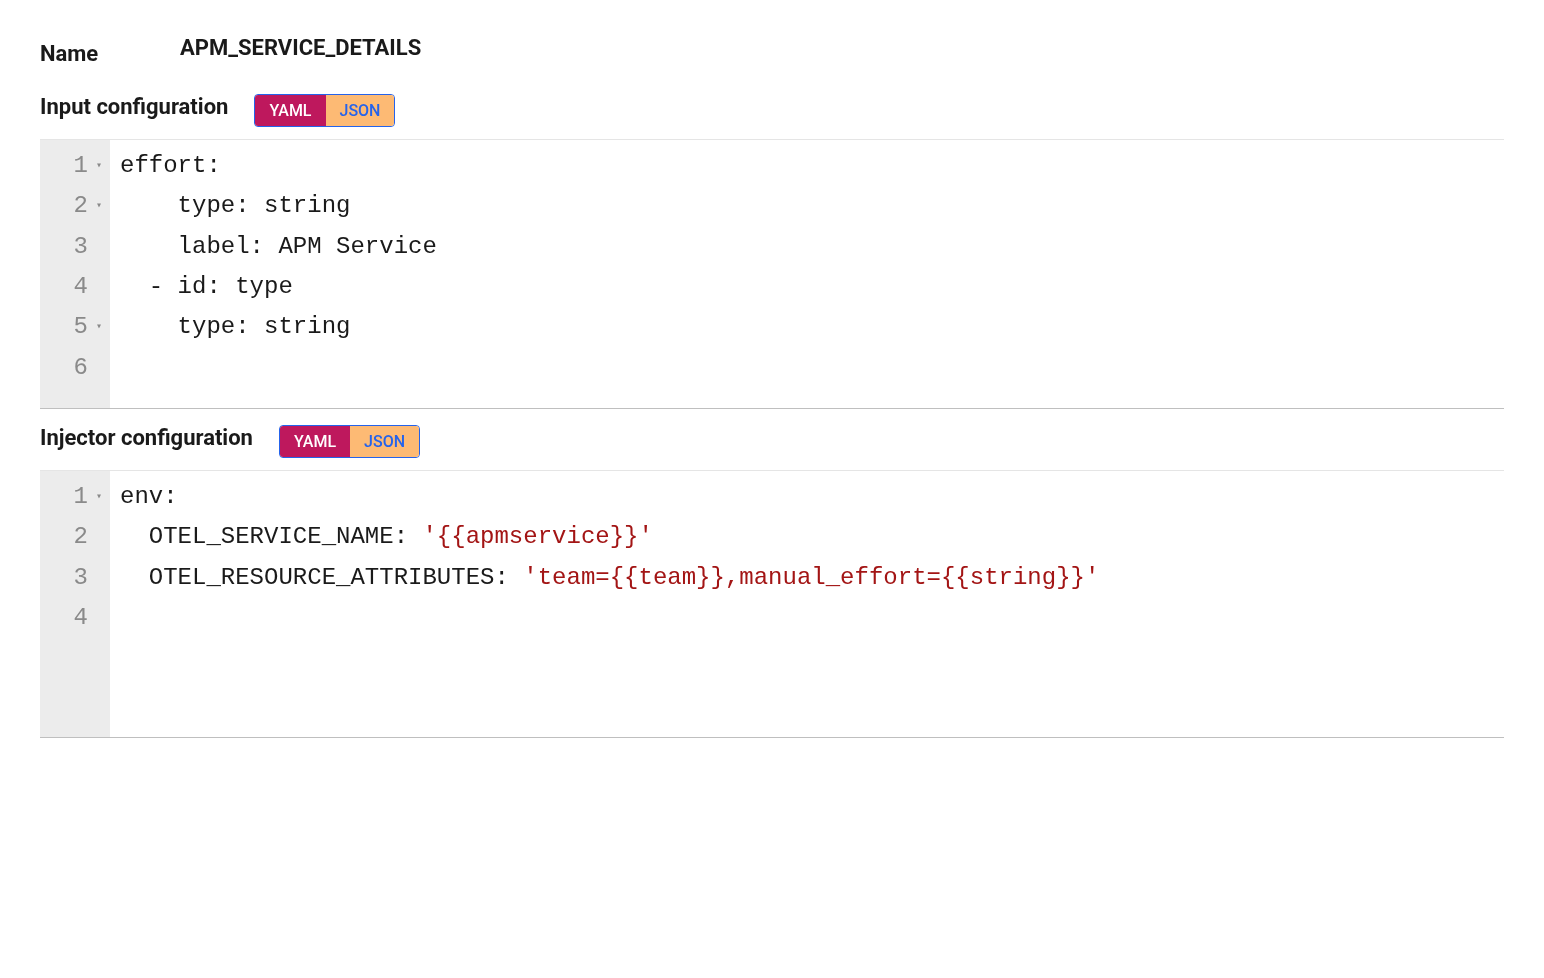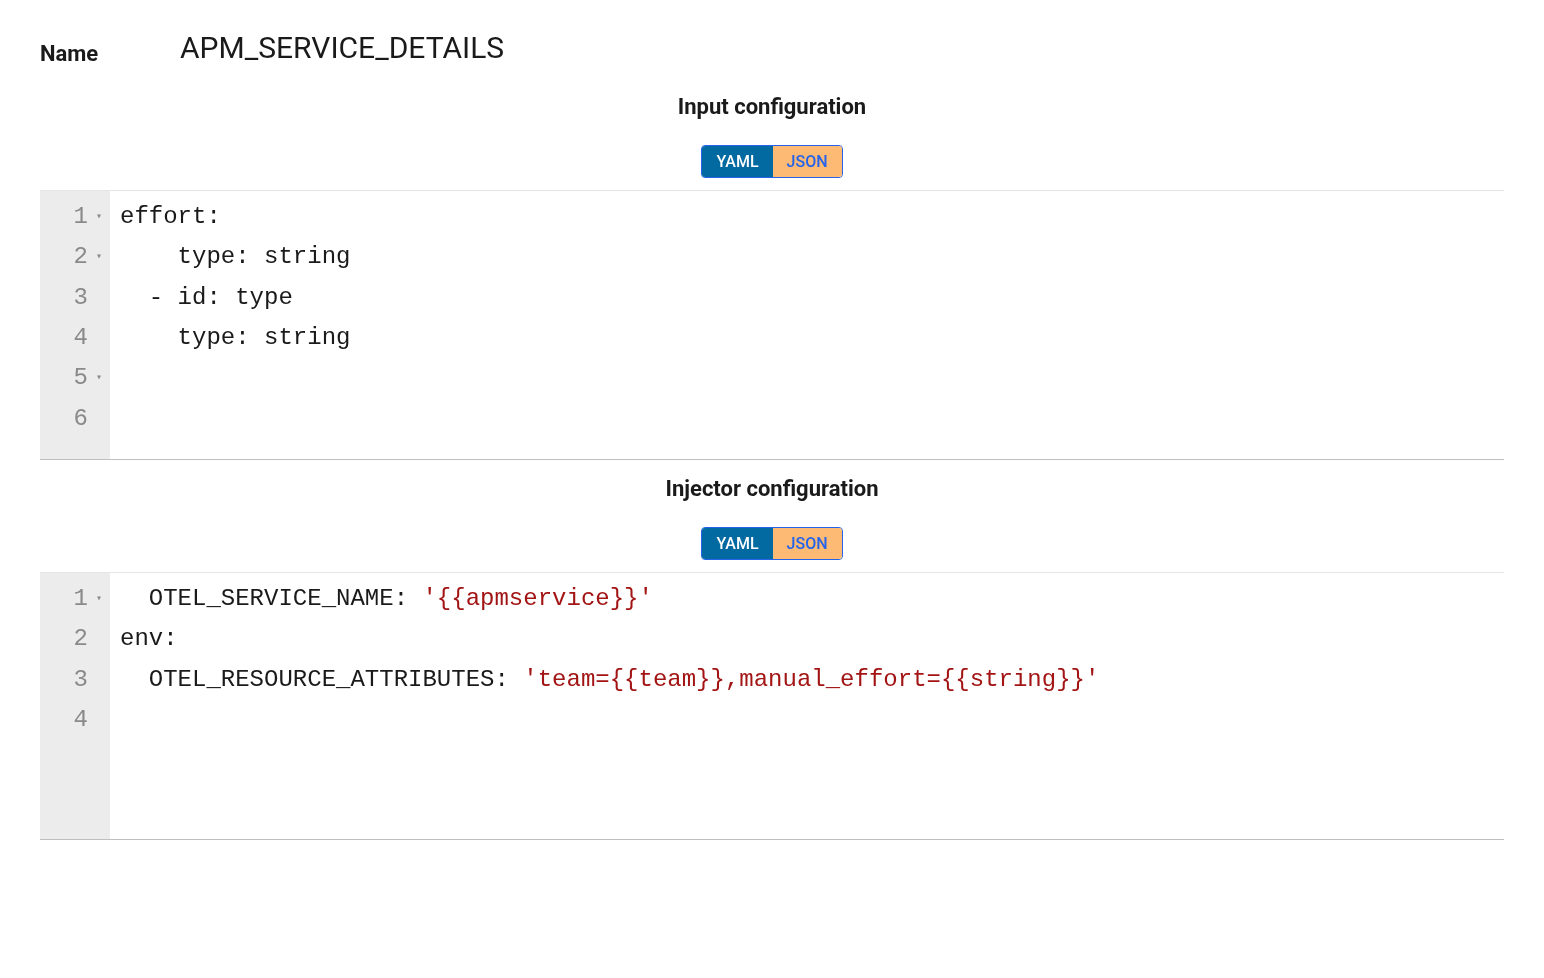--- a/index.html
+++ b/index.html
@@ -19,31 +19,30 @@
     align-items: center;
     margin-bottom: 28px;
   }
   .field-label {
     font-size: 22px;
     font-weight: 700;
     min-width: 140px;
     margin-top: 13px;
   }
   .field-value {
-    font-size: 30px;
-    font-weight: 400;
+    font-size: 22px;
+    font-weight: 700;
     color: #1a1a1a;
   }
   .section-row {
     display: flex;
-    align-items: center;
+    align-items: flex-start;
     gap: 26px;
     margin-top: 16px;
     margin-bottom: 12px;
-    flex-direction: column;
   }
   .section-label {
     font-size: 22px;
     font-weight: 700;
   }
   
   .toggle {
     display: inline-flex;
     border: 1px solid #2563eb;
     border-radius: 4px;
@@ -54,21 +53,21 @@
     border: none;
     background: #fdba74;
     color: #2563eb;
     font-size: 16px;
     font-weight: 500;
     padding: 6px 14px;
     cursor: pointer;
     font-family: inherit;
   }
   .toggle button.active {
-    background: #0369a1;
+    background: #be185d;
     color: #fff;
   }
   
   .editor {
     border-top: 1px solid #e5e5e5;
     border-bottom: 1px solid #bfbfbf;
     margin-top: 8px;
     background: #fff;
     font-family: "SFMono-Regular", Consolas, "Liberation Mono", Menlo, monospace;
     font-size: 24px;
@@ -150,21 +149,21 @@
         </div>
         <div class="ln">
           <span>5</span>
           <span class="fold">▾</span>
         </div>
         <div class="ln">
           <span>6</span>
           <span class="fold"></span>
         </div>
       </div>
-    <div class="code" id="code-input"><span class="line">effort:</span><span class="line">    type: string</span><span class="line">  - id: type</span><span class="line">    type: string</span></div>
+    <div class="code" id="code-input"><span class="line">effort:</span><span class="line">    type: string</span><span class="line">    label: APM Service</span><span class="line">  - id: type</span><span class="line">    type: string</span></div>
   </div>
 
   <div class="section-row">
     <div class="section-label">Injector configuration</div>
     <div class="toggle">
       <button class="active">YAML</button>
       <button>JSON</button>
     </div>
   </div>
 
@@ -180,16 +179,16 @@
         </div>
         <div class="ln">
           <span>3</span>
           <span class="fold"></span>
         </div>
         <div class="ln">
           <span>4</span>
           <span class="fold"></span>
         </div>
       </div>
-    <div class="code" id="code-injector"><span class="line"><span>  OTEL_SERVICE_NAME: </span><span class="tok-str">'{{apmservice}}'</span></span><span class="line"><span>env:</span></span><span class="line"><span>  OTEL_RESOURCE_ATTRIBUTES: </span><span class="tok-str">'team={{team}},manual_effort={{string}}'</span></span><span class="line"></span></div>
+    <div class="code" id="code-injector"><span class="line"><span>env:</span></span><span class="line"><span>  OTEL_SERVICE_NAME: </span><span class="tok-str">'{{apmservice}}'</span></span><span class="line"><span>  OTEL_RESOURCE_ATTRIBUTES: </span><span class="tok-str">'team={{team}},manual_effort={{string}}'</span></span><span class="line"></span></div>
   </div>
 
 </div>
 
 </body></html>

